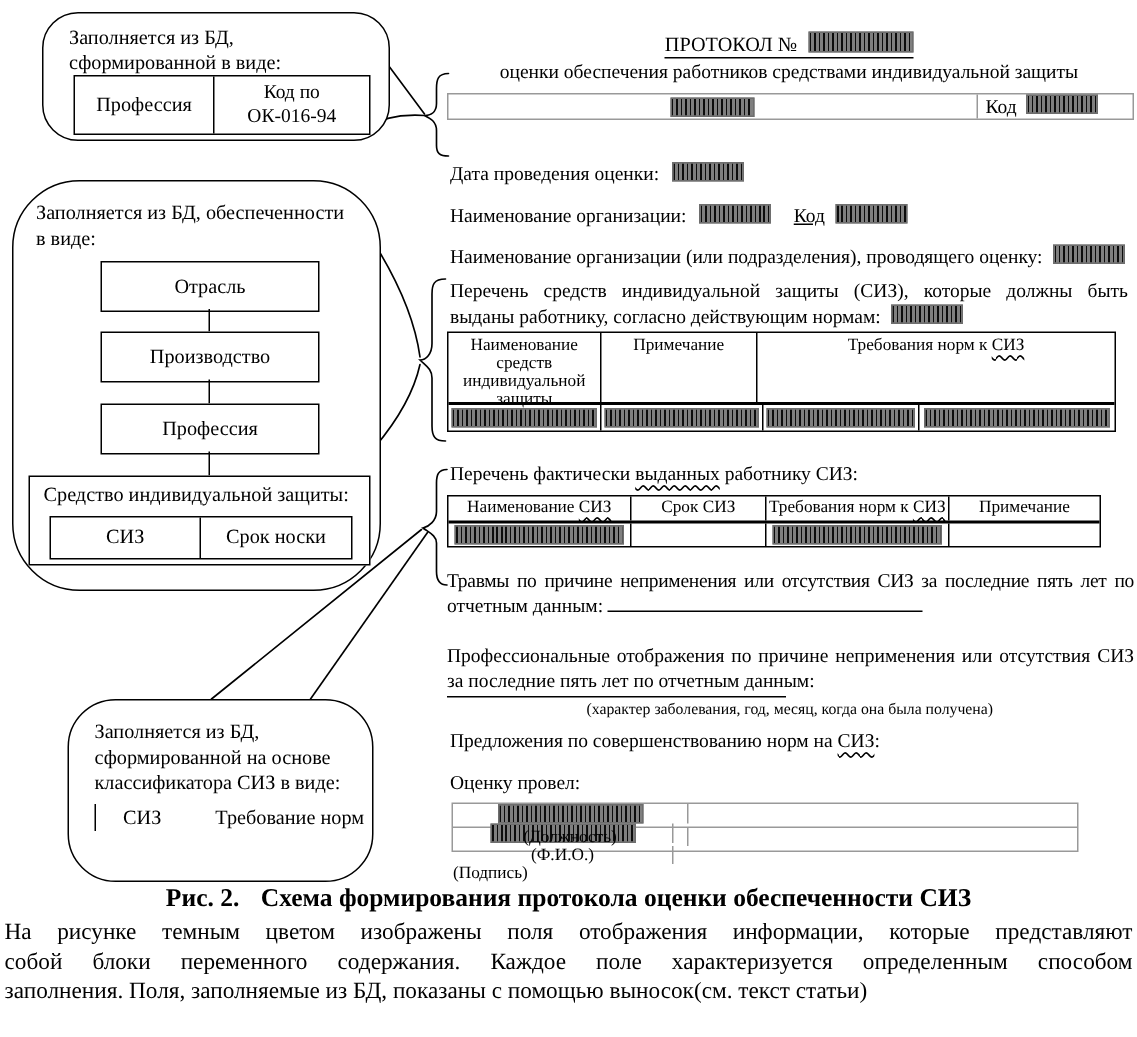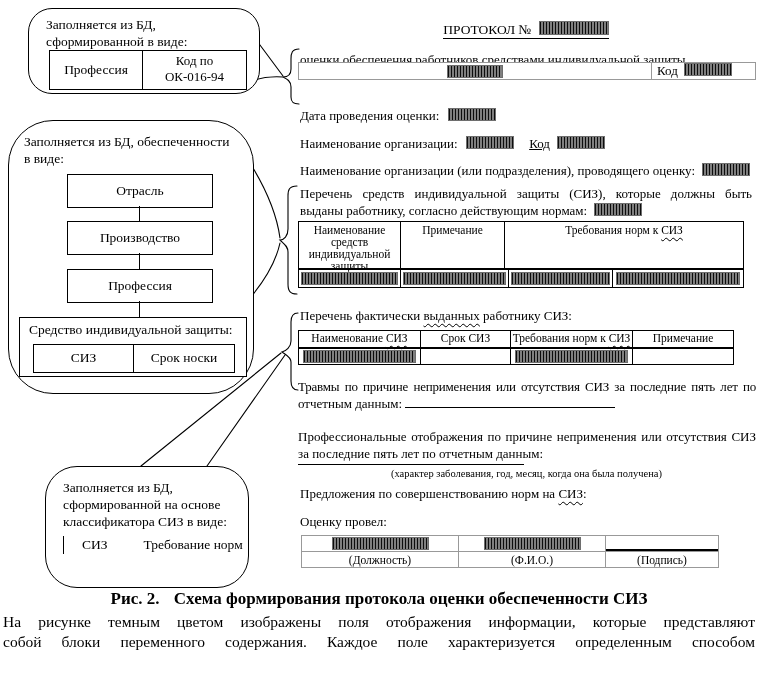--- a/index.html
+++ b/index.html
@@ -44,21 +44,21 @@
   .nd{border-right:1px solid #000;height:100%;display:flex;align-items:center;justify-content:center;box-sizing:border-box;}
   
   .itable{position:absolute;border:1px solid #000;background:#fff;}
   .ihead{display:flex;border-bottom:2px solid #000;height:16px;}
   .ih{border-right:1px solid #000;text-align:center;font-size:11.5px;line-height:15px;box-sizing:border-box;}
   .ih:last-child,.id:last-child{border-right:none;}
   .idata{display:flex;height:15px;align-items:center;}
   .id{border-right:1px solid #000;height:100%;display:flex;align-items:center;justify-content:center;box-sizing:border-box;}
   
   .etable{position:absolute;border:1px solid #999;background:#fff;}
-  .erow{display:flex;height:15px;align-items:flex-start;}
+  .erow{display:flex;height:15px;align-items:flex-start;flex-direction:column;}
   .erow.r2{border-top:1px solid #999;font-size:11.5px;height:15px;}
   .ec{border-right:1px solid #999;height:100%;display:flex;align-items:center;justify-content:center;box-sizing:border-box;}
   .ec:last-child{border-right:none;}
   .esig{border-bottom:2px solid #000;}
   .blank{display:inline-block;width:210px;height:12px;border-bottom:1px solid #000;}
   .smallcap{font-size:10.5px;line-height:12px;}
   .overlay{position:absolute;left:0;top:0;pointer-events:none;}
   .overlay path{stroke:#000;fill:none;stroke-width:1.1;stroke-linecap:round;}
   .figcap{font-size:17px;font-weight:bold;text-align:center;}
   .desc{font-size:15.5px;line-height:19.5px;}
@@ -120,21 +120,21 @@
       <span style="margin-left:36px;">Требование норм</span>
     </div>
   </div>
 
   <div class="abs" style="left:300px;top:21px;width:452px;text-align:center;font-size:13.5px;">
     <span style="border-bottom:1px solid #000;padding-bottom:1px;">
       <span>ПРОТОКОЛ №</span>
       <span class="fld" style="width:68px;height:12px;margin-left:4px;"></span>
     </span>
   </div>
-  <div class="abs" style="left:300px;top:40px;width:452px;font-size:13px;margin-top:12px;">оценки обеспечения работников средствами индивидуальной защиты</div>
+  <div class="abs" style="left:300px;top:40px;width:452px;text-align:center;font-size:13px;">оценки обеспечения работников средствами индивидуальной защиты</div>
 
   <div class="htable" style="left:298px;top:62px;width:456px;">
     <div class="hrow r1">
       <div class="hc1">
         <span class="fld" style="width:54px;"></span>
       </div>
       <div class="hc2">
         <span>Код</span>
         <span class="fld" style="width:46px;margin-left:3px;"></span>
       </div>
@@ -255,15 +255,16 @@
     </div>
   </div>
 
   <div class="abs figcap" style="left:0;top:589px;width:758px;">
     <span>Рис. 2.</span>
     <span style="margin-left:10px;">Схема формирования протокола оценки обеспеченности СИЗ</span>
   </div>
   <div class="abs desc" style="left:3px;top:612px;width:752px;">
     <div class="jl">На рисунке темным цветом изображены поля отображения информации, которые представляют</div>
     <div class="jl">собой блоки переменного содержания. Каждое поле характеризуется определенным способом</div>
+    <div>заполнения. Поля, заполняемые из БД, показаны с помощью выносок(см. текст статьи)</div>
   </div>
 
 </div>
 
 </body></html>

